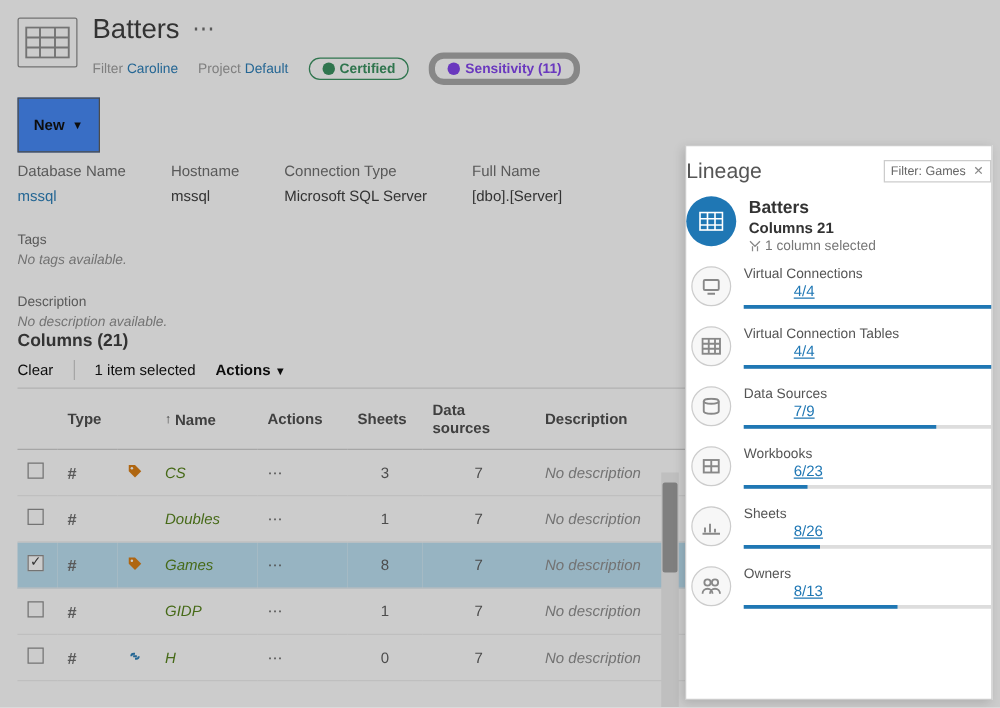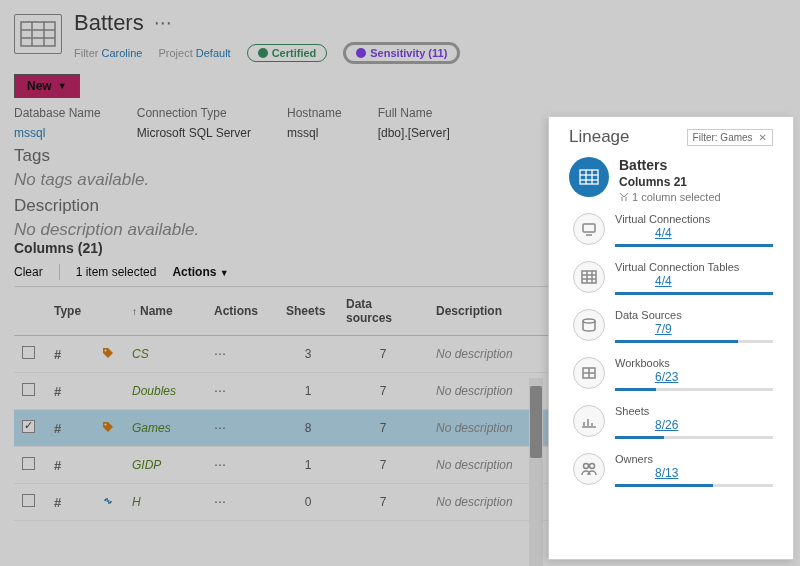--- a/index.html
+++ b/index.html
@@ -12,52 +12,52 @@
 .title-area { flex: 1; padding-top: 4px; }
 .title-line { display: flex; align-items: center; gap: 10px; }
 .page-title { font-size: 22px; font-weight: 400; color: #333; }
 .more-dots { color: #666; font-size: 18px; }
 .meta-line { display: flex; align-items: center; gap: 16px; margin-top: 6px; font-size: 11px; }
 .meta-label { color: #999; }
 .meta-link { color: #1f77b4; text-decoration: none; }
 .badge { display: inline-flex; align-items: center; gap: 4px; padding: 2px 10px; border-radius: 12px; font-size: 11px; font-weight: 600; }
 .badge-cert { border: 1px solid #2e8b57; color: #2e8b57; }
 .badge-warn { border: 1px solid #d97706; color: #d97706; }
-.badge-sens { border: 3px solid #a3a3a3; color: #7c3aed; }
+.badge-sens { border: 5px solid #a3a3a3; color: #7c3aed; }
 .badge .dot { width: 10px; height: 10px; border-radius: 50%; display: inline-block; }
 .badge-cert .dot { background: #2e8b57; }
 .badge-warn .dot { background: #d97706; }
 .badge-sens .dot { background: #7c3aed; }
-.new-btn { margin-top: 10px; border: 1px solid #555; background: #be185d; padding: 4px 12px; font-size: 12px; font-weight: 600; display: inline-flex; align-items: center; gap: 6px; cursor: pointer; }
+.new-btn { margin-top: 10px; border: 1px solid #555; background: #3b82f6; padding: 14px 12px; font-size: 12px; font-weight: 600; display: inline-flex; align-items: center; gap: 6px; cursor: pointer; }
 .new-btn .caret { font-size: 9px; }
 .about-h { margin-top: 12px; font-size: 14px; color: #444; }
 .about-grid { display: flex; gap: 36px; margin-top: 8px; font-size: 12px; }
 .about-col .lbl { color: #666; margin-bottom: 6px; }
 .about-col .val { color: #333; }
 .about-col .link { color: #1f77b4; }
-.tags-block, .desc-block { margin-top: 6px; font-size: 17px; }
+.tags-block, .desc-block { margin-top: 22px; font-size: 11px; }
 .tags-block .lbl, .desc-block .lbl { color: #666; margin-bottom: 4px; }
 .tags-block .val, .desc-block .val { color: #888; font-style: italic; }
 .cols-h { font-size: 14px; color: #333; }
 .toolbar { display: flex; align-items: center; gap: 16px; margin-top: 8px; font-size: 12px; border-bottom: 1px solid #ddd; padding-bottom: 6px; }
 .toolbar .sep { width: 1px; height: 16px; background: #ccc; }
 .toolbar .actions-dd { font-weight: 600; }
 .tbl { width: 100%; border-collapse: collapse; font-size: 12px; }
 .tbl th { text-align: left; font-weight: 600; color: #444; padding: 10px 8px; border-bottom: 1px solid #ccc; }
 .tbl td { padding: 10px 8px; border-bottom: 1px solid #eee; color: #555; }
 .tbl .name-link { color: #4d7c0f; font-style: italic; }
 .tbl .desc-cell { color: #888; font-style: italic; }
 .row-sel td { background: #b9dff2; }
 .hash-ico { color: #666; font-weight: bold; font-size: 13px; }
 .tag-ico { width: 12px; height: 12px; display: inline-block; }
 .cb { width: 13px; height: 13px; border: 1px solid #888; display: inline-block; background: #fff; position: relative; }
 .cb.checked::after { content: "✓"; position: absolute; font-size: 11px; top: -2px; left: 1px; color: #333; }
 .scrollbar { position: absolute; right: 257px; top: 378px; width: 14px; height: 188px; background: #eee; }
 .scrollbar-thumb { position: absolute; top: 8px; left: 1px; width: 12px; height: 72px; background: #999; border-radius: 2px; }
-.lineage-panel { position: absolute; right: 6px; top: 116px; width: 246px; height: 444px; background: #fff; border: 1px solid #ccc; box-shadow: -2px 2px 8px rgba(0,0,0,0.15); z-index: 100; padding: 10px 20px; }
+.lineage-panel { position: absolute; right: 6px; top: 116px; width: 246px; height: 444px; background: #fff; border: 1px solid #ccc; box-shadow: -2px 2px 8px rgba(0,0,0,0.15); z-index: 100; padding: 10px 0; }
 .lineage-hdr { display: flex; align-items: center; justify-content: space-between; margin-bottom: 10px; }
 .lineage-title { font-size: 17px; color: #555; font-weight: 300; }
 .lineage-filter { display: flex; align-items: center; gap: 6px; border: 1px solid #ccc; padding: 2px 5px; font-size: 10px; color: #666; }
 .lineage-filter .x { cursor: pointer; color: #888; }
 .lin-top { display: flex; gap: 10px; align-items: flex-start; margin-bottom: 10px; }
 .lin-top-icon { width: 40px; height: 40px; border-radius: 50%; background: #1f77b4; display: flex; align-items: center; justify-content: center; flex-shrink: 0; }
 .lin-top-icon svg { width: 20px; height: 16px; fill: #fff; }
 .lin-top-txt .t1 { font-size: 14px; font-weight: 600; color: #333; }
 .lin-top-txt .t2 { font-size: 12px; font-weight: 600; color: #333; margin-top: 2px; }
 .lin-top-txt .t3 { font-size: 11px; color: #777; margin-top: 2px; display: flex; align-items: center; gap: 3px; }
@@ -110,26 +110,26 @@
     <span>New</span>
       <span class="caret">▼</span>
   </button>
 
   <div class="about-grid">
     <div class="about-col">
       <div class="lbl">Database Name</div>
       <div class="val link">mssql</div>
     </div>
     <div class="about-col">
+      <div class="lbl">Hostname</div>
+      <div class="val">mssql</div>
+    </div>
+    <div class="about-col">
       <div class="lbl">Connection Type</div>
       <div class="val">Microsoft SQL Server</div>
-    </div>
-    <div class="about-col">
-      <div class="lbl">Hostname</div>
-      <div class="val">mssql</div>
     </div>
     <div class="about-col">
       <div class="lbl">Full Name</div>
       <div class="val">[dbo].[Server]</div>
     </div>
   </div>
   <div class="tags-block">
     <div class="lbl">Tags</div>
     <div class="val">No tags available.</div>
   </div>

